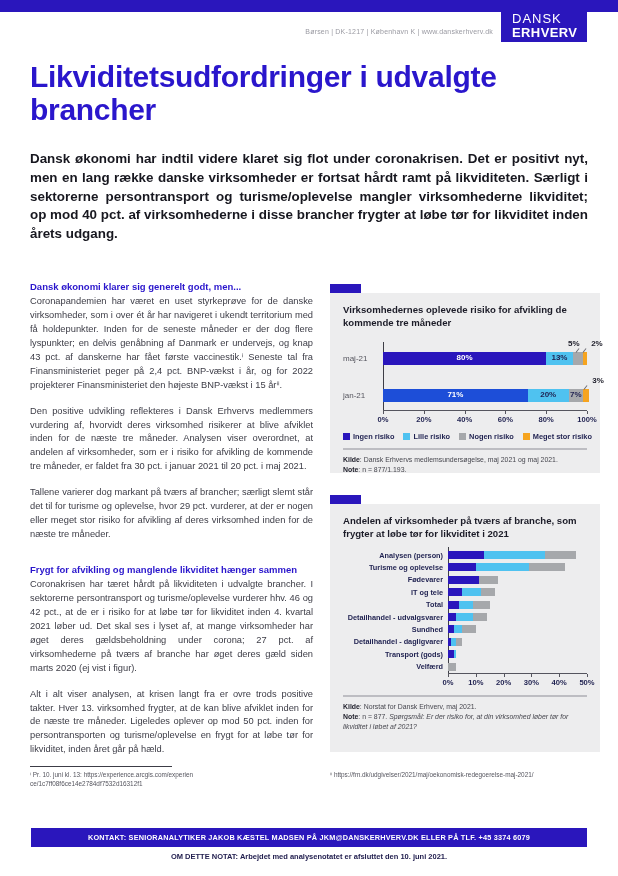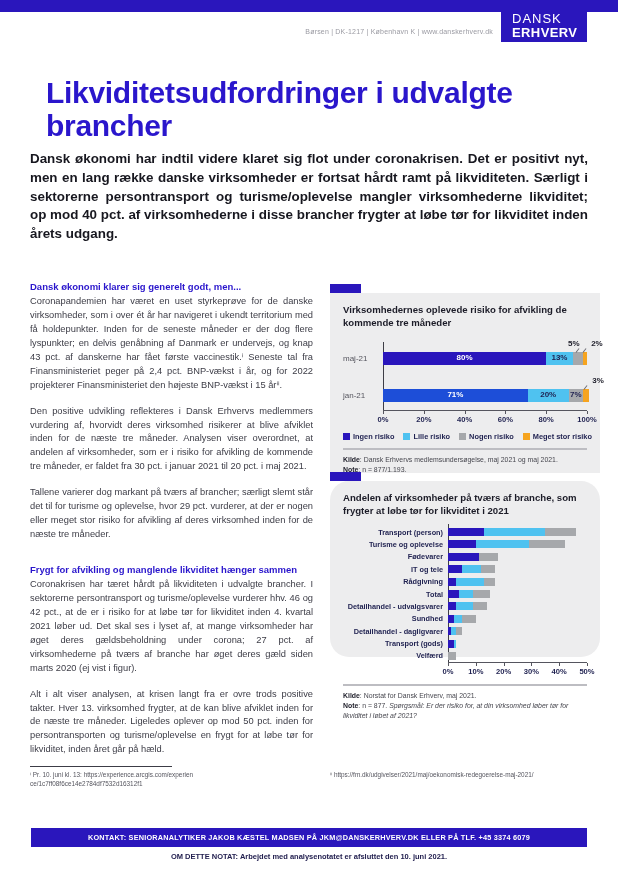--- a/index.html
+++ b/index.html
@@ -23,21 +23,21 @@
   
   .leftcol{position:absolute;left:30px;top:281px;width:283px;}
   .subhead{font-size:9.5px;font-weight:bold;color:#2a16cc;margin:0 0 3px 0;}
   .para{font-size:9.3px;line-height:1.5;text-align:justify;margin:0 0 12px 0;color:#3c3c46;}
   .gap{height:10px;}
 
   
   .card{position:absolute;left:330px;width:270px;background:#ededee;box-sizing:border-box;
         padding:11px 13px 10px 13px;}
   .card1{top:293px;height:180px;}
-  .card2{top:481px;height:176px;border-radius:19px;}
+  .card2{top:504px;height:248px;}
   .cardtab{position:absolute;left:0;top:-9px;width:31px;height:9px;background:#2a16bc;}
   .ctitle{font-size:9.6px;font-weight:bold;color:#1c1c28;line-height:1.35;margin-bottom:6px;}
 
   
   .c1-plot{position:relative;padding:16px 0 6px 0;}
   .c1-vline{position:absolute;left:40px;top:6px;bottom:0;width:1px;background:#3e3e46;}
   .c1-row{display:flex;align-items:center;height:13px;margin-bottom:24px;}
   .c1-row:last-child{margin-bottom:2px;}
   .c1-ylab{width:40px;font-size:8px;color:#55555e;padding-right:6px;box-sizing:border-box;text-align:left;}
   .c1-track{position:relative;flex:1;height:13px;}
@@ -90,21 +90,21 @@
 
 <div class="page">
 
   <div class="topbar"></div>
   <div class="addr">Børsen | DK-1217 | København K | www.danskerhverv.dk</div>
   <div class="logo">
     <div class="l1">DANSK</div>
     <div class="l2">ERHVERV</div>
   </div>
 
-  <h1 class="maintitle" style="margin:16px;">Likviditetsudfordringer i udvalgte brancher</h1>
+  <h1 class="maintitle" style="margin:0;">Likviditetsudfordringer i udvalgte brancher</h1>
   <div class="intro">Dansk økonomi har indtil videre klaret sig flot under coronakrisen. Det er positivt nyt, men en lang række danske virksomheder er fortsat hårdt ramt på likviditeten. Særligt i sektorerne persontransport og turisme/oplevelse mangler virksomhederne likviditet; op mod 40 pct. af virksomhederne i disse brancher frygter at løbe tør for likviditet inden årets udgang.</div>
 
   <div class="leftcol">
     <div class="subhead">Dansk økonomi klarer sig generelt godt, men...</div>
     <p class="para">Coronapandemien har været en uset styrkeprøve for de danske virksomheder, som i over ét år har navigeret i ukendt territorium med få holdepunkter. Inden for de seneste måneder er der dog flere lyspunkter; en delvis genåbning af Danmark er undervejs, og knap 43 pct. af danskerne har fået første vaccinestik.ⁱ Seneste tal fra Finansministeriet peger på 2,4 pct. BNP-vækst i år, og for 2022 projekterer Finansministeriet den højeste BNP-vækst i 15 årⁱⁱ.</p>
     <p class="para">Den positive udvikling reflekteres i Dansk Erhvervs medlemmers vurdering af, hvorvidt deres virksomhed risikerer at blive afviklet inden for de næste tre måneder. Analysen viser overordnet, at andelen af virksomheder, som er i risiko for afvikling de kommende tre måneder, er faldet fra 30 pct. i januar 2021 til 20 pct. i maj 2021.</p>
     <p class="para">Tallene varierer dog markant på tværs af brancher; særligt slemt står det til for turisme og oplevelse, hvor 29 pct. vurderer, at der er nogen eller meget stor risiko for afvikling af deres virksomhed inden for de næste tre måneder.</p>
     <div class="gap"></div>
     <div class="subhead">Frygt for afvikling og manglende likviditet hænger sammen</div>
     <p class="para">Coronakrisen har tæret hårdt på likviditeten i udvalgte brancher. I sektorerne persontransport og turisme/oplevelse vurderer hhv. 46 og 42 pct., at de er i risiko for at løbe tør for likviditet inden 4. kvartal 2021 løber ud. Det skal ses i lyset af, at mange virksomheder har øget deres gældsbeholdning under corona; 27 pct. af virksomhederne på tværs af branche har øget deres gæld siden marts 2020 (ej vist i figur).</p>
@@ -192,21 +192,21 @@
       <div><b>Note</b><span>: n = 877/1.193.</span></div>
     </div>
   </div>
 
   <div class="card card2">
     <div class="cardtab"></div>
     <div class="ctitle">Andelen af virksomheder på tværs af branche, som frygter at løbe tør for likviditet i 2021</div>
     <div class="c2-plot" id="c2-plot">
       <div class="c2-vline"></div>
       <div class="c2-row">
-          <div class="c2-ylab">Transport (person)</div>
+          <div class="c2-ylab">Analysen (person)</div>
           <div class="c2-track">
             <div class="c2-seg" style="left: 0%; width: 26%; background: rgb(42, 22, 188);"></div>
             <div class="c2-seg" style="left: 26%; width: 44%; background: rgb(79, 194, 240);"></div>
             <div class="c2-seg" style="left: 70%; width: 22%; background: rgb(166, 168, 171);"></div>
           </div>
         </div>
         <div class="c2-row">
           <div class="c2-ylab">Turisme og oplevelse</div>
           <div class="c2-track">
             <div class="c2-seg" style="left: 0%; width: 20%; background: rgb(42, 22, 188);"></div>
@@ -220,28 +220,20 @@
             <div class="c2-seg" style="left: 0%; width: 22%; background: rgb(42, 22, 188);"></div>
             <div class="c2-seg" style="left: 22%; width: 14%; background: rgb(166, 168, 171);"></div>
           </div>
         </div>
         <div class="c2-row">
           <div class="c2-ylab">IT og tele</div>
           <div class="c2-track">
             <div class="c2-seg" style="left: 0%; width: 10%; background: rgb(42, 22, 188);"></div>
             <div class="c2-seg" style="left: 10%; width: 14%; background: rgb(79, 194, 240);"></div>
             <div class="c2-seg" style="left: 24%; width: 10%; background: rgb(166, 168, 171);"></div>
-          </div>
-        </div>
-        <div class="c2-row">
-          <div class="c2-ylab">Rådgivning</div>
-          <div class="c2-track">
-            <div class="c2-seg" style="left: 0%; width: 6%; background: rgb(42, 22, 188);"></div>
-            <div class="c2-seg" style="left: 6%; width: 20%; background: rgb(79, 194, 240);"></div>
-            <div class="c2-seg" style="left: 26%; width: 8%; background: rgb(166, 168, 171);"></div>
           </div>
         </div>
         <div class="c2-row">
           <div class="c2-ylab">Total</div>
           <div class="c2-track">
             <div class="c2-seg" style="left: 0%; width: 8%; background: rgb(42, 22, 188);"></div>
             <div class="c2-seg" style="left: 8%; width: 10%; background: rgb(79, 194, 240);"></div>
             <div class="c2-seg" style="left: 18%; width: 12%; background: rgb(166, 168, 171);"></div>
           </div>
         </div>

